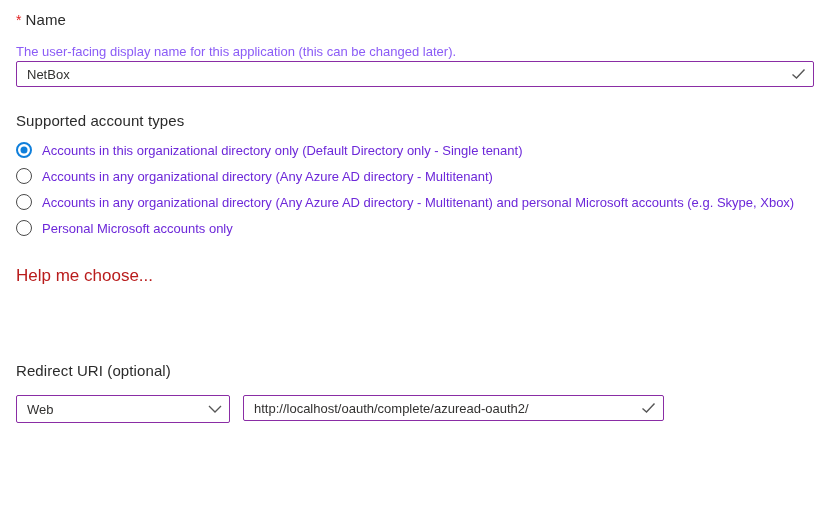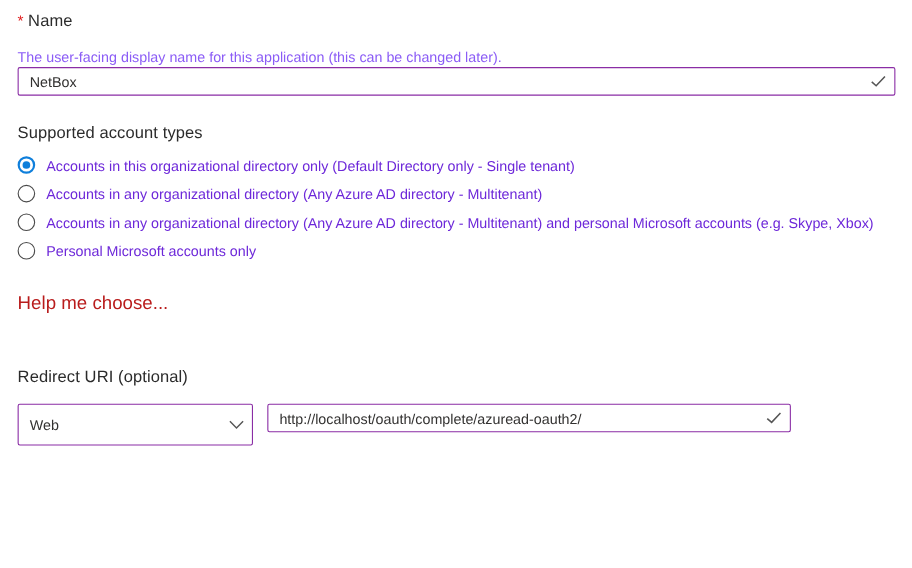--- a/index.html
+++ b/index.html
@@ -102,35 +102,35 @@
     cursor: pointer;
   }
   
   .redirect-row {
     display: flex;
     gap: 13px;
     margin-top: 16px;
   }
   .select-box {
     width: 214px;
-    height: 38px;
+    height: 28px;
     border: 1.5px solid #8a2da5;
     border-radius: 2px;
     position: relative;
     display: flex;
     align-items: center;
     background: #fff;
     cursor: pointer;
   }
   .select-box .select-value {
     font-size: 13px;
     color: #323130;
     padding-left: 10px;
   }
-  .uri-box { width: 476px; }
+  .uri-box { width: 421px; }
 </style>
 </head>
 <body>
 
 <div class="page">
 
   
   <div class="section-title" style="display:flex; align-items:baseline;">
     <span class="required-marker">*</span>
     <span>Name</span>
@@ -166,21 +166,21 @@
     </div>
     <div class="radio-row">
       <span class="radio-circle"></span>
       <span class="radio-label">Personal Microsoft accounts only</span>
     </div>
   </div>
 
   <a class="link" style="display:inline-block; margin-top:25px;" href="#">Help me choose...</a>
 
   
-  <div class="section-title" style="margin-top:48px;">Redirect URI (optional)</div>
+  <div class="section-title" style="margin-top:76px;">Redirect URI (optional)</div>
 
 
   <div class="redirect-row">
     <div class="select-box">
       <span class="select-value">Web</span>
       <span class="input-icon">
         <svg width="14" height="9" viewBox="0 0 14 9">
             <polyline points="1,1.5 7,7.5 13,1.5" fill="none" stroke="#565656" stroke-width="1.3"></polyline>
           </svg>
       </span>

